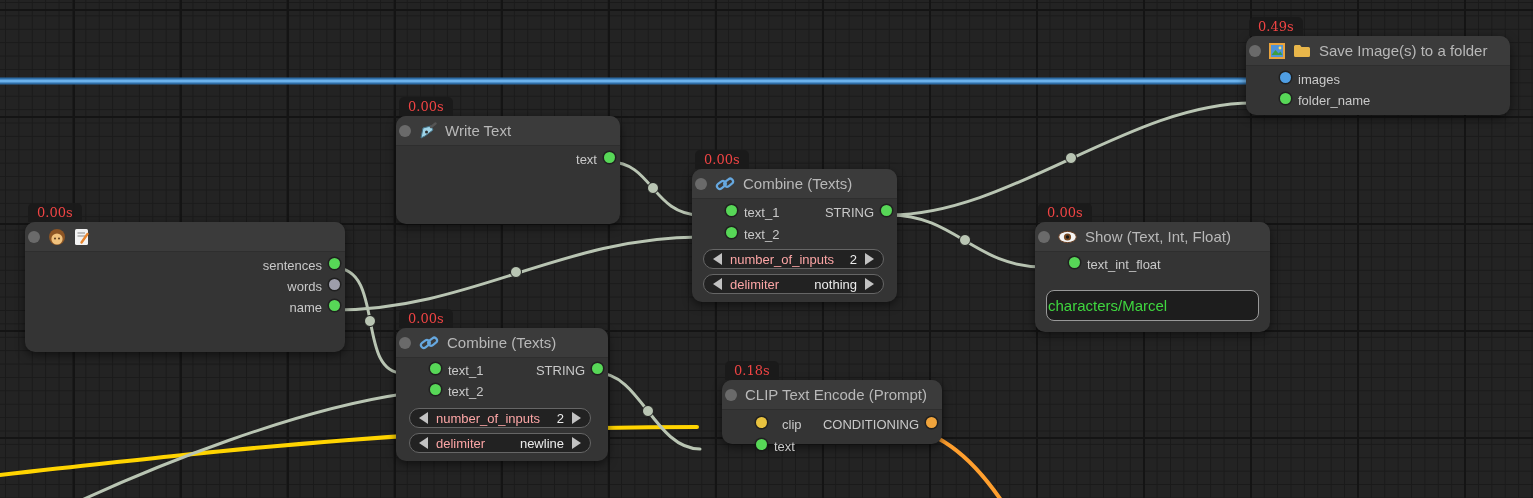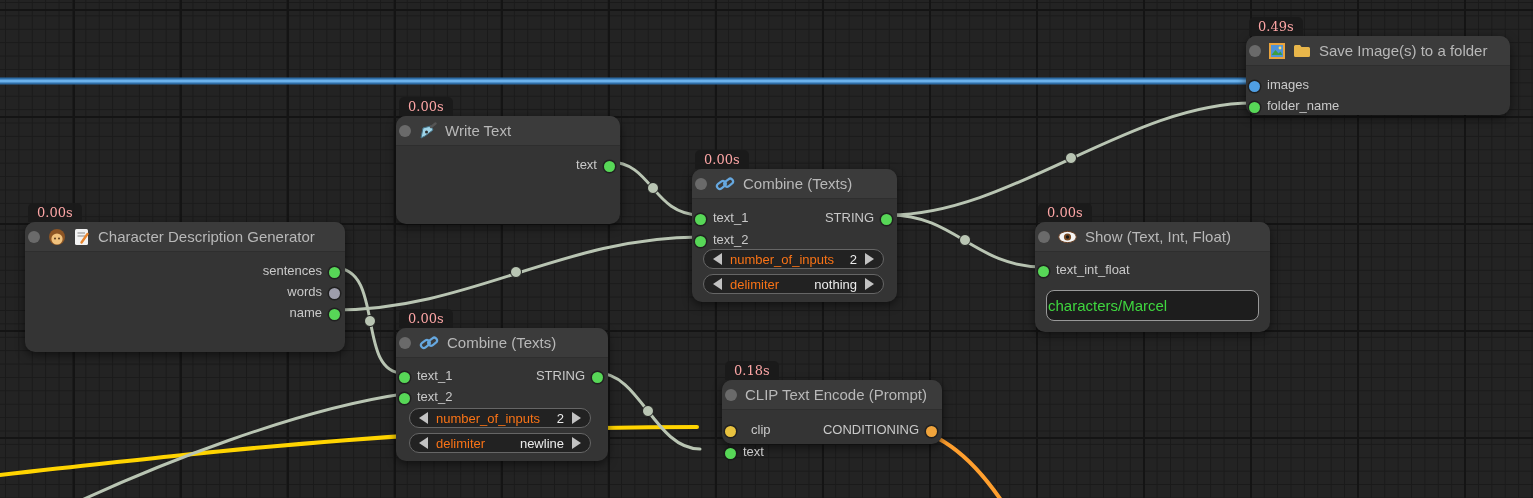--- a/index.html
+++ b/index.html
@@ -31,38 +31,38 @@
   .node-title{
     position:absolute;left:0;top:0;right:0;height:30px;background:#3b3b3b;
     border-radius:10px 10px 0 0;display:flex;align-items:center;gap:8px;
     padding-left:3px;box-sizing:border-box;border-bottom:1px solid #2e2e2e;
   }
   .node-title .title-text{font-size:15px;color:#b8b8b8;white-space:nowrap;}
   .collapse-dot{width:12px;height:12px;border-radius:50%;background:#6a6a6a;flex:0 0 auto;}
   .badge{
     position:absolute;top:-19px;left:3px;height:19px;line-height:19px;
     padding:0 9px;background:rgba(26,26,26,.92);border-radius:5px 5px 0 0;
-    font-family:"DejaVu Serif",serif;font-size:13px;color:#fca5a5;
-  }
-  .port{position:absolute;display:flex;align-items:flex-end;gap:7px;height:20px;font-size:13px;color:#c9c9c9;white-space:nowrap;}
+    font-family:"DejaVu Serif",serif;font-size:13px;color:#ef4444;
+  }
+  .port{position:absolute;display:flex;align-items:flex-start;gap:7px;height:20px;font-size:13px;color:#c9c9c9;white-space:nowrap;margin-left:31px;}
   .port.in{left:3px;}
   .port.out{right:5px;justify-content:flex-end;}
   .pdot{width:11px;height:11px;border-radius:50%;box-shadow:0 0 0 1.5px rgba(20,20,20,.6);flex:0 0 auto;}
   .dot-green{background:var(--port-green);}
   .dot-gray{background:var(--port-gray);}
   .dot-blue{background:var(--port-blue);}
   .dot-yellow{background:var(--port-yellow);}
   .dot-orange{background:var(--port-orange);}
 
   .pill{
     position:absolute;height:20px;background:#222222;border:1px solid #666;
     border-radius:11px;display:flex;align-items:center;box-sizing:border-box;
     font-size:13px;padding:0 9px;gap:8px;
   }
-  .pill .wlabel{color:#f97316;flex:0 0 auto;}
+  .pill .wlabel{color:#fca5a5;flex:0 0 auto;}
   .pill .wvalue{color:#ececec;margin-left:auto;text-align:right;}
   .arrow-left,.arrow-right{width:0;height:0;border-top:6px solid transparent;border-bottom:6px solid transparent;flex:0 0 auto;}
   .arrow-left{border-right:9px solid #c2c2c2;}
   .arrow-right{border-left:9px solid #c2c2c2;}
 
   .textarea{
     position:absolute;background:#272727;border-radius:4px;
     font-family:"DejaVu Sans Mono",monospace;font-size:12.5px;color:#d2d2d2;
     padding:5px 4px 0 10px;box-sizing:border-box;overflow:hidden;
   }
@@ -120,21 +120,20 @@
           </svg>
       </span>
       <span class="title-icon">
         <svg width="16" height="18" viewBox="0 0 16 18">
             <rect x="1" y="1" width="13" height="16" rx="1.5" fill="#f2f2f2"></rect>
             <line x1="3.5" y1="5" x2="11" y2="5" stroke="#9a9a9a" stroke-width="1.2"></line>
             <line x1="3.5" y1="8" x2="11" y2="8" stroke="#9a9a9a" stroke-width="1.2"></line>
             <line x1="13.5" y1="6" x2="7.5" y2="14.5" stroke="#e8842c" stroke-width="2.4" stroke-linecap="round"></line>
           </svg>
       </span>
-      <span class="title-text">Character Description Generator</span>
     </div>
     <div class="port out" style="top:36px;">
       <span>sentences</span>
       <span class="pdot dot-green"></span>
     </div>
     <div class="port out" style="top:57px;">
       <span>words</span>
       <span class="pdot dot-gray"></span>
     </div>
     <div class="port out" style="top:78px;">

